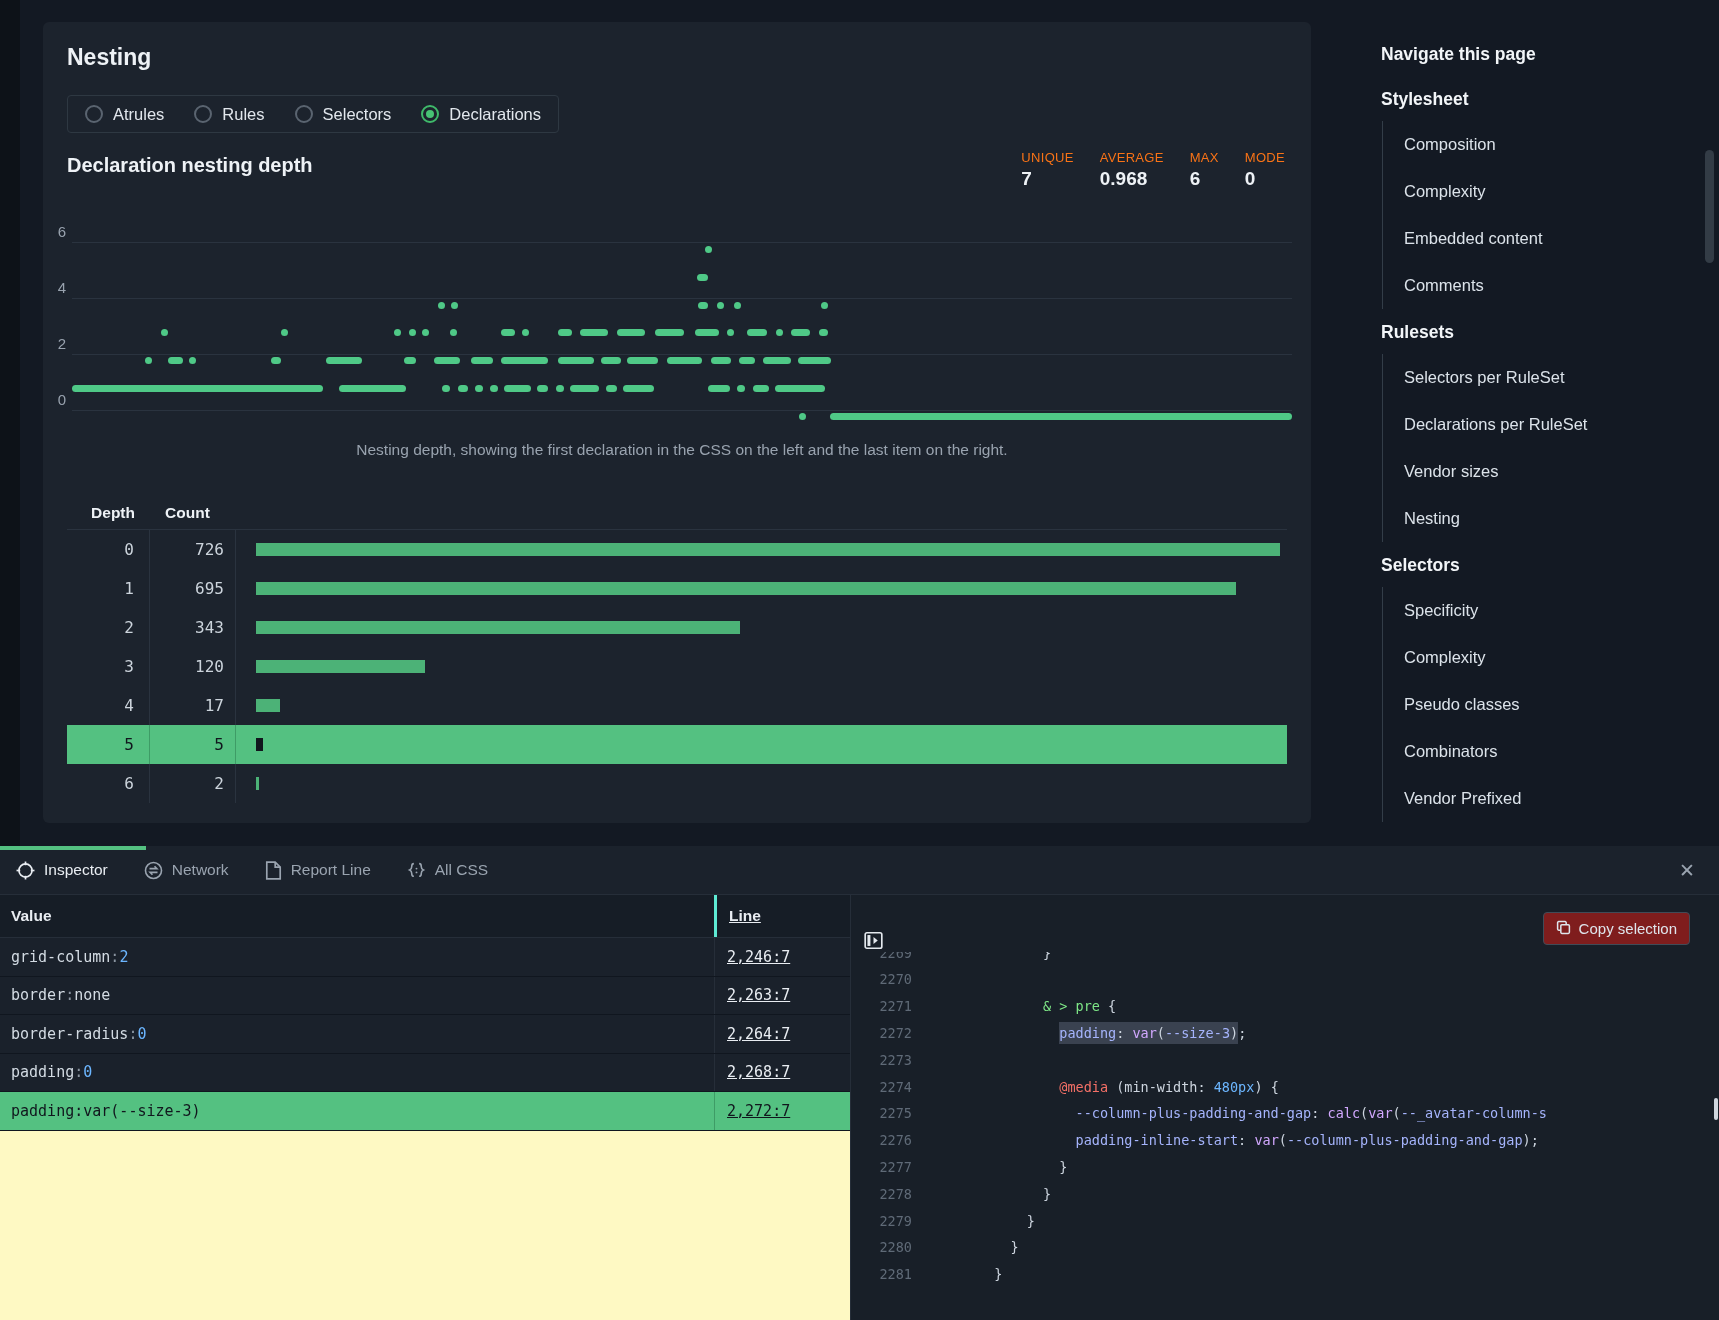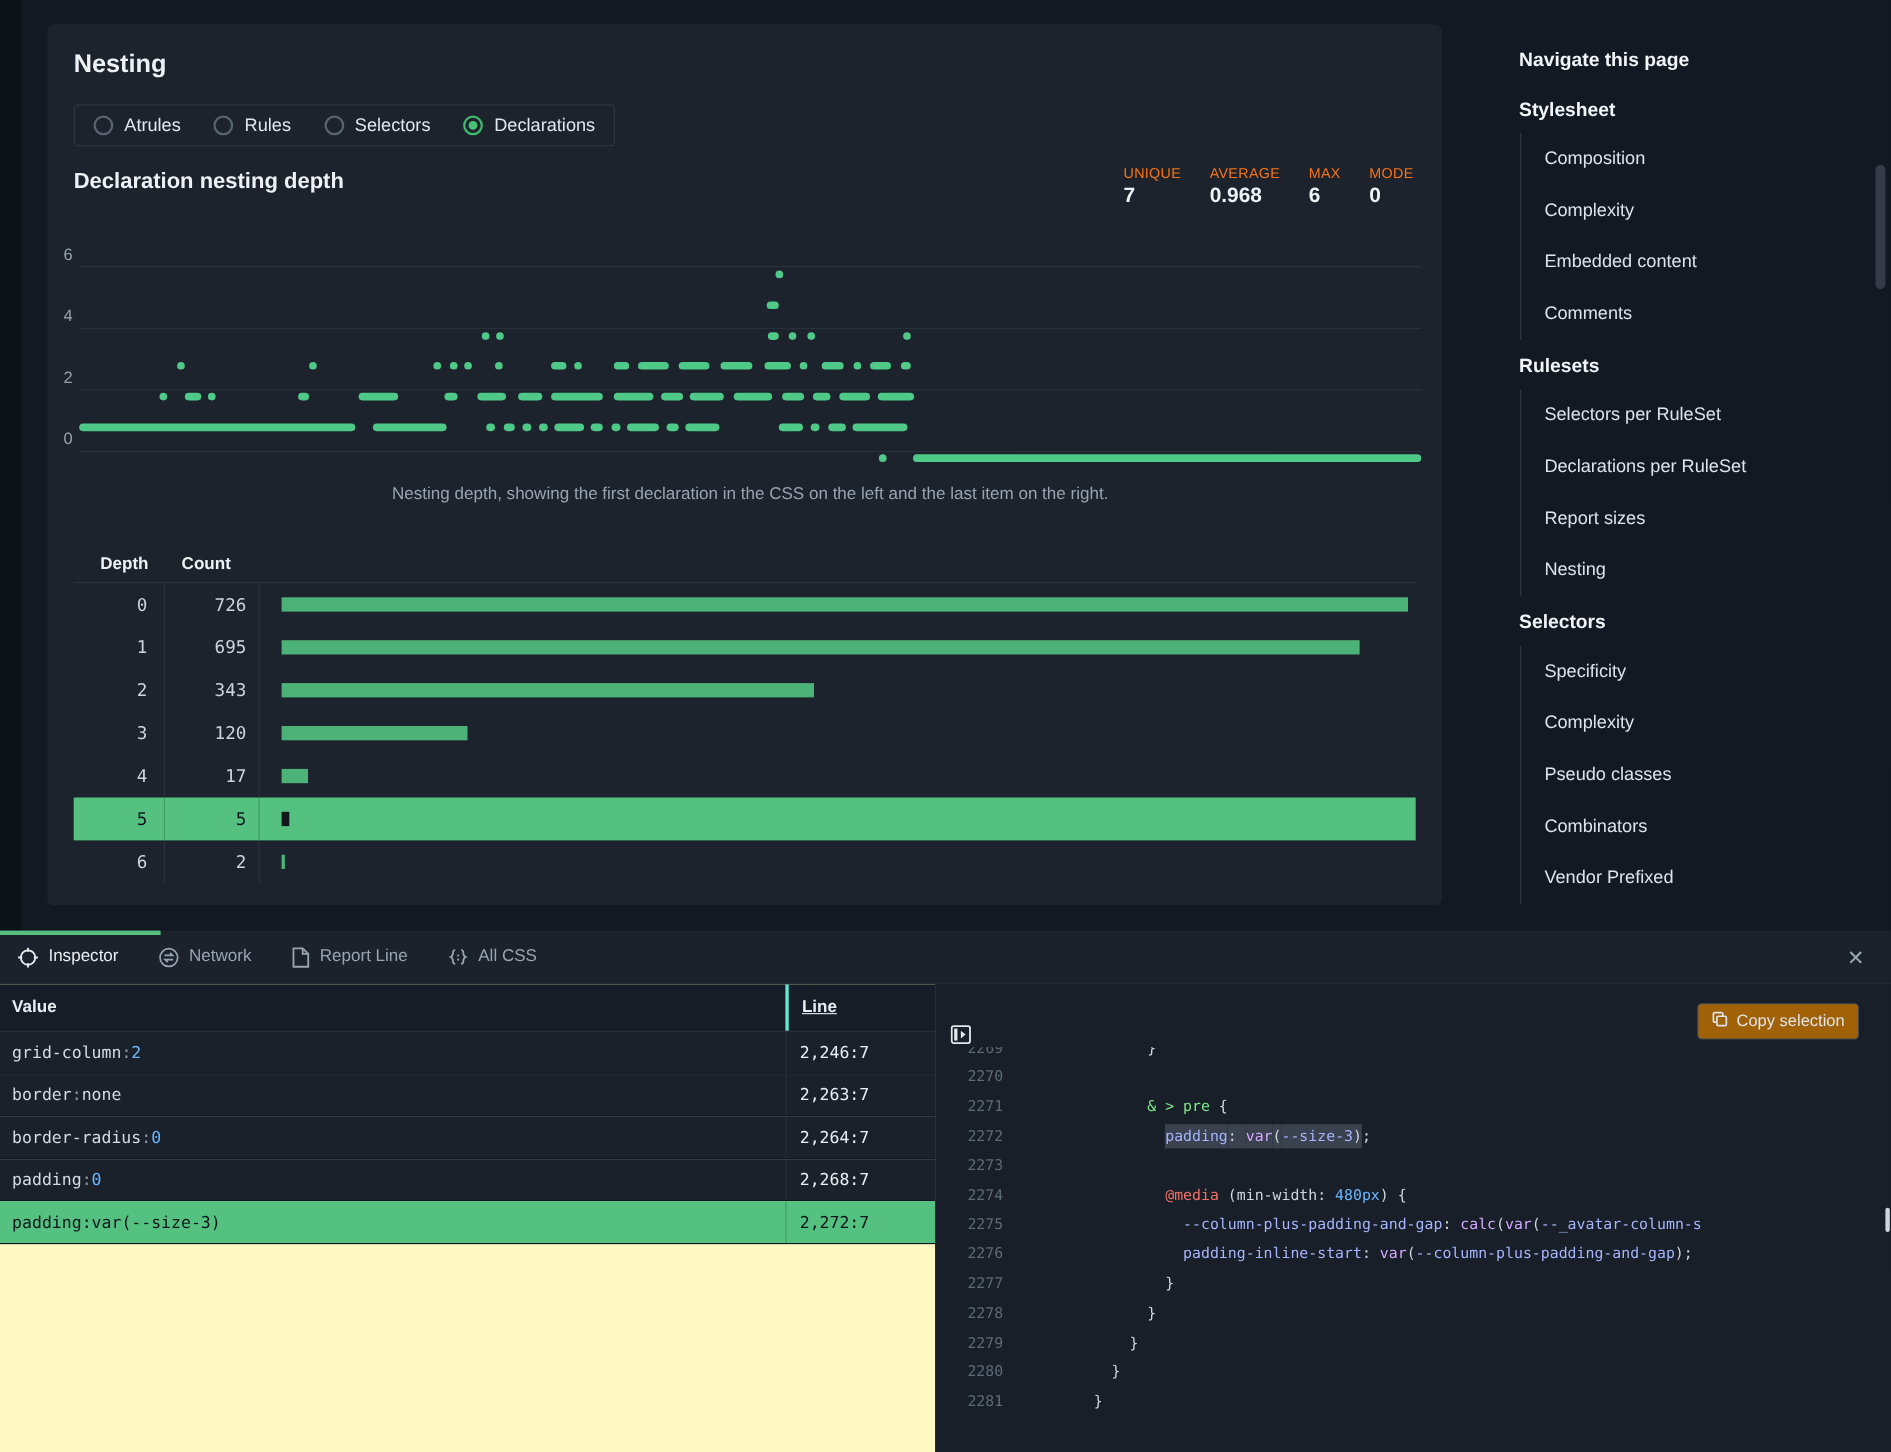--- a/index.html
+++ b/index.html
@@ -64,30 +64,30 @@
 
   #insp-table { position:absolute; left:0; top:49px; width:850px; height:425px; background:#fef9c3; }
   .ithead { display:flex; height:43px; background:#161d26; border-bottom:1px solid #262e39; font-weight:700; font-size:15.5px; color:#e9edf2; align-items:center; }
   .ithead .ival { padding-left:11px; flex:1; }
   .ithead .iline { width:136px; border-left:3px solid #5eead4; height:100%; display:flex; align-items:center; padding-left:12px; text-decoration:underline; }
   .irow { display:flex; height:38.5px; background:#1a212b; border-bottom:1px solid #10161f; font-family:"DejaVu Sans Mono", monospace; font-size:15px; align-items:stretch; cursor:pointer; }
   .irow .ival { flex:1; padding-left:11px; display:flex; align-items:center; color:#d3dbe3; }
   .irow .iline { width:136px; border-left:1px solid #262e39; display:flex; align-items:center; padding-left:12px; }
   .irow .colon { color:#8b95a1; }
   .irow .num { color:#6cb6ff; }
-  .line-link { color:#e9edf2; }
+  .line-link { color:#e9edf2; text-decoration:underline; }
   .irow.hl { background:#54c181; }
   .irow.hl .ival, .irow.hl .ival span, .irow.hl .line-link { color:#11161d !important; }
   .irow.hl .iline { border-left-color:#3e9c66; }
 
   #vdivider { position:absolute; left:850px; top:49px; width:1px; height:425px; background:#262e39; }
 
   #codepanel { position:absolute; left:851px; top:49px; width:868px; height:425px; background:#181f28; }
   #panel-toggle { position:absolute; left:10px; top:33px; width:24px; height:24px; color:#e4e9ee; display:flex; align-items:center; justify-content:center; cursor:pointer; }
-  #copy-btn { position:absolute; right:29px; top:17px; height:33px; display:flex; align-items:center; gap:8px; padding:0 12px; border:1px solid #414b57; border-radius:4px; background:#a16207; font-size:15px; color:#dfe5ec; cursor:pointer; }
+  #copy-btn { position:absolute; right:29px; top:17px; height:33px; display:flex; align-items:center; gap:8px; padding:0 12px; border:1px solid #414b57; border-radius:4px; background:#7f1d1d; font-size:15px; color:#dfe5ec; cursor:pointer; }
   #code { position:absolute; left:0; top:57px; right:0; bottom:0; overflow:hidden; }
   .cline { position:absolute; left:0; right:0; height:27px; display:flex; align-items:center; font-family:"DejaVu Sans Mono", monospace; font-size:13.5px; }
   .ln { flex:none; width:61px; text-align:right; color:#5f6a77; }
   .ct { white-space:pre; margin-left:66px; color:#cdd5df; }
   .tk-p { color:#cdd5df; } .tk-g { color:#7ee787; } .tk-l { color:#a5b4fc; }
   .tk-pu { color:#d2a8ff; } .tk-r { color:#f47067; } .tk-b { color:#6cb6ff; } .tk-o { color:#f69d50; }
   .tk-sel { background:#3a4250; padding:3px 0; }
   #code-caret { position:absolute; right:1px; top:146px; width:4px; height:22px; border-radius:2px; background:#cfd6de; }
 </style>
 </head>
@@ -275,21 +275,21 @@
         <ul class="nav-list">
           <li class="nav-item">Composition</li>
           <li class="nav-item">Complexity</li>
           <li class="nav-item">Embedded content</li>
           <li class="nav-item">Comments</li>
         </ul>
         <div class="nav-heading">Rulesets</div>
         <ul class="nav-list">
           <li class="nav-item">Selectors per RuleSet</li>
           <li class="nav-item">Declarations per RuleSet</li>
-          <li class="nav-item">Report sizes</li>
+          <li class="nav-item">Vendor sizes</li>
           <li class="nav-item">Nesting</li>
         </ul>
         <div class="nav-heading">Selectors</div>
         <ul class="nav-list">
           <li class="nav-item">Specificity</li>
           <li class="nav-item">Complexity</li>
           <li class="nav-item">Pseudo classes</li>
           <li class="nav-item">Combinators</li>
           <li class="nav-item">Vendor Prefixed</li>
         </ul>

